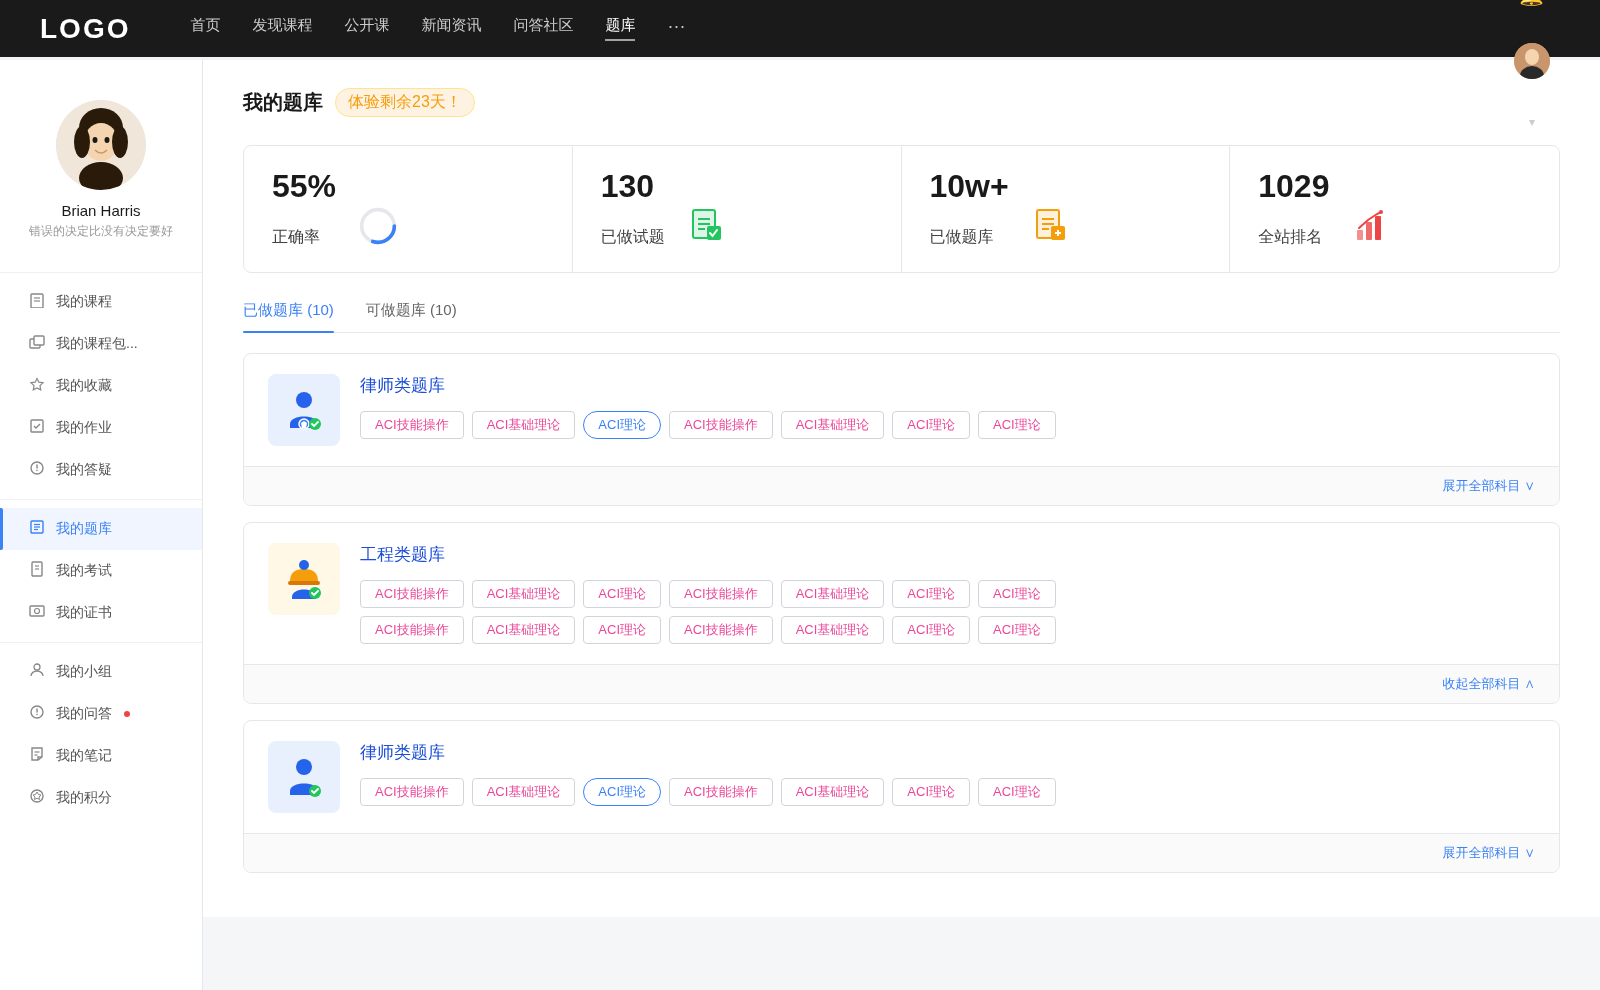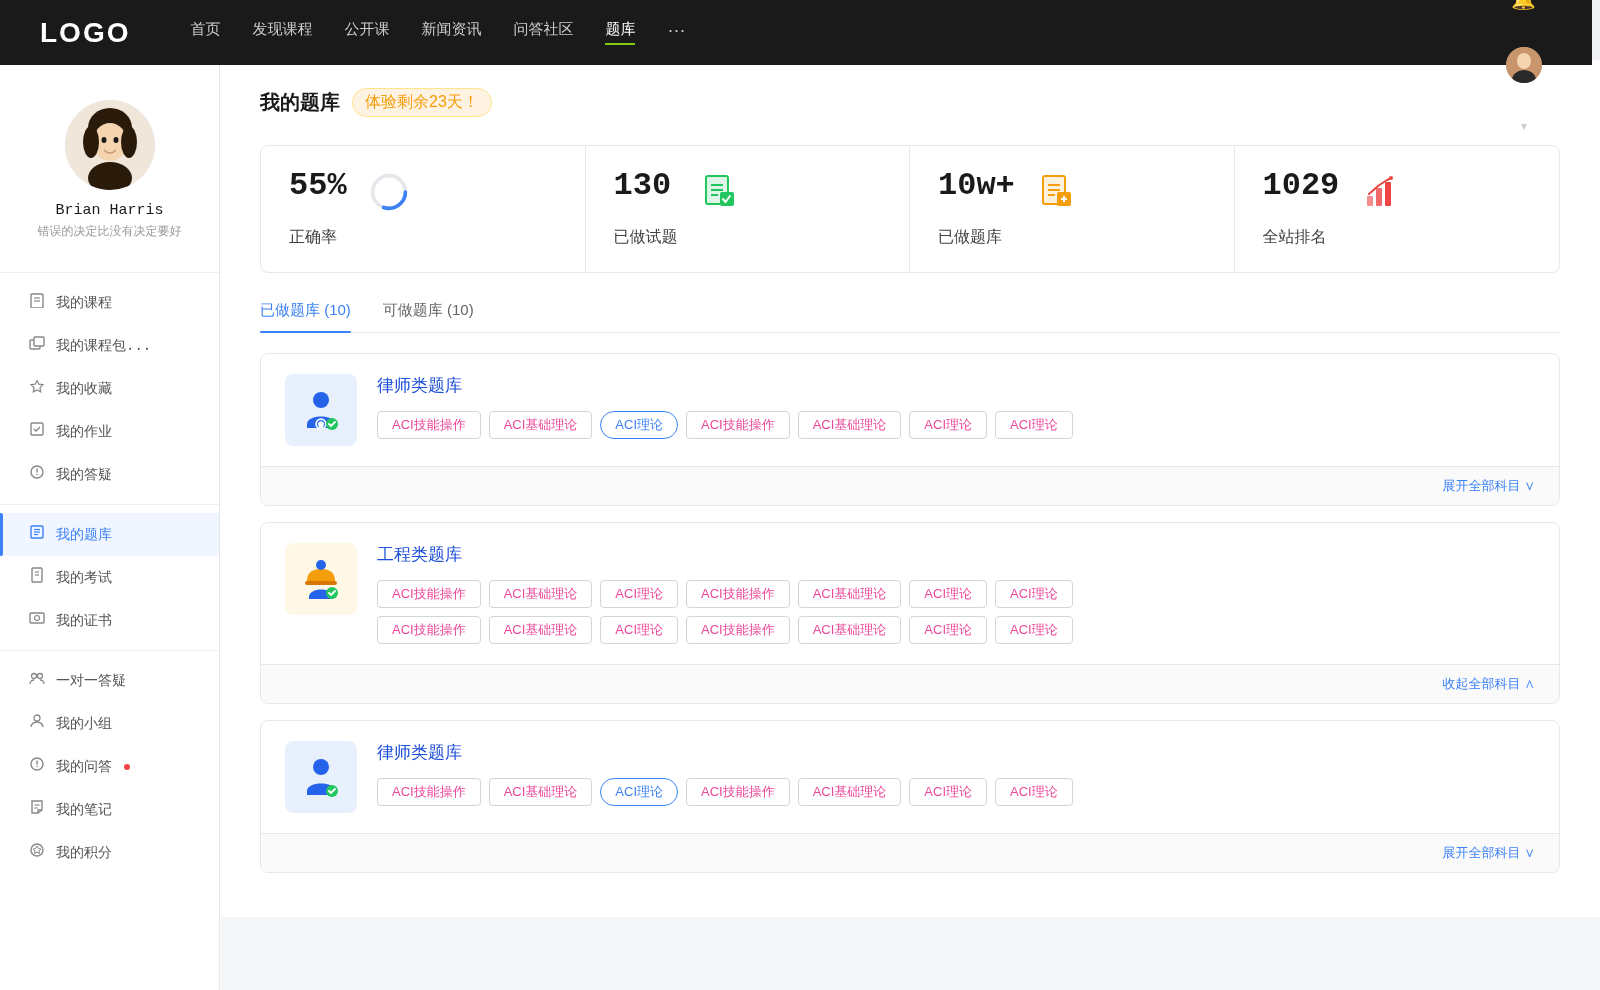--- a/index.html
+++ b/index.html
@@ -1,26 +1,26 @@
 <!DOCTYPE html>
 <html><head>
   <meta charset="utf-8">
   <style>
     * { box-sizing: border-box; margin: 0; padding: 0; }
     body { font-family: 'PingFang SC', 'Microsoft YaHei', sans-serif; background: #f0f2f5; color: #333; font-size: 14px; }
 
     
     .navbar {
       background: #1a1a1a;
-      height: 65px;
+      height: 57px;
       display: flex;
       align-items: center;
       padding: 0 40px;
       position: fixed;
-      top: 0; left: 0; right: 8px;
+      top: 0; left: 0; right: 0;
       z-index: 100;
     }
     .navbar-logo {
       color: white;
       font-size: 28px;
       font-weight: bold;
       letter-spacing: 2px;
       margin-right: 60px;
     }
     .navbar-menu {
@@ -29,21 +29,21 @@
       flex: 1;
     }
     .navbar-menu-item {
       color: #ccc;
       cursor: pointer;
       font-size: 15px;
       padding-bottom: 4px;
     }
     .navbar-menu-item.active {
       color: white;
-      border-bottom: 2px solid #84cc16;
+      border-bottom: 2px solid #a3a3a3;
     }
     .navbar-more {
       color: #ccc;
       font-size: 18px;
       cursor: pointer;
     }
     .navbar-right {
       display: flex;
       align-items: center;
       gap: 36px;
@@ -97,27 +97,26 @@
 
     
     .layout {
       display: flex;
       margin-top: 60px;
       min-height: calc(100vh - 60px);
     }
 
     
     .sidebar {
-      width: 220px;
+      width: 203px;
       background: white;
       min-height: calc(100vh - 60px);
       padding: 20px 0;
       flex-shrink: 0;
       border-right: 1px solid #e5e7eb;
-      font-family: Liberation Mono, monospace;
     }
     .sidebar-profile {
       text-align: center;
       padding: 20px 20px 24px;
     }
     .sidebar-avatar-wrap {
       width: 90px;
       height: 90px;
       border-radius: 50%;
       margin: 0 auto 12px;
@@ -219,23 +218,22 @@
       gap: 0;
       margin-bottom: 28px;
       border: 1px solid #e5e7eb;
       border-radius: 8px;
       overflow: hidden;
     }
     .stat-card {
       padding: 24px 28px;
       border-right: 1px solid #e5e7eb;
       display: flex;
-      align-items: flex-start;
+      align-items: flex-end;
       gap: 20px;
-      font-family: Liberation Mono, monospace;
     }
     .stat-card:last-child { border-right: none; }
     .stat-text {}
     .stat-value {
       font-size: 32px;
       font-weight: 700;
       color: #1a1a1a;
       line-height: 1;
       margin-bottom: 6px;
     }
@@ -501,31 +499,20 @@
           </svg>
       </span>
       <span>我的证书</span>
     </div>
 
     <div class="sidebar-divider"></div>
 
     <div class="sidebar-menu-item">
       <span class="sidebar-icon">
         <svg width="16" height="16" viewBox="0 0 16 16" fill="none">
-            <circle cx="5" cy="6" r="2.5" stroke="#888" stroke-width="1.3"></circle>
-            <circle cx="11" cy="6" r="2.5" stroke="#888" stroke-width="1.3"></circle>
-            <path d="M1 14 C1 11.5 3 10 5 10" stroke="#888" stroke-width="1.3"></path>
-            <path d="M15 14 C15 11.5 13 10 11 10" stroke="#888" stroke-width="1.3"></path>
-          </svg>
-      </span>
-      <span>一对一答疑</span>
-    </div>
-    <div class="sidebar-menu-item">
-      <span class="sidebar-icon">
-        <svg width="16" height="16" viewBox="0 0 16 16" fill="none">
             <circle cx="8" cy="5" r="3" stroke="#888" stroke-width="1.3"></circle>
             <path d="M2 14 C2 11 5 9 8 9 C11 9 14 11 14 14" stroke="#888" stroke-width="1.3"></path>
           </svg>
       </span>
       <span>我的小组</span>
     </div>
     <div class="sidebar-menu-item">
       <span class="sidebar-icon">
         <svg width="16" height="16" viewBox="0 0 16 16" fill="none">
             <circle cx="8" cy="8" r="6" stroke="#888" stroke-width="1.4"></circle>

